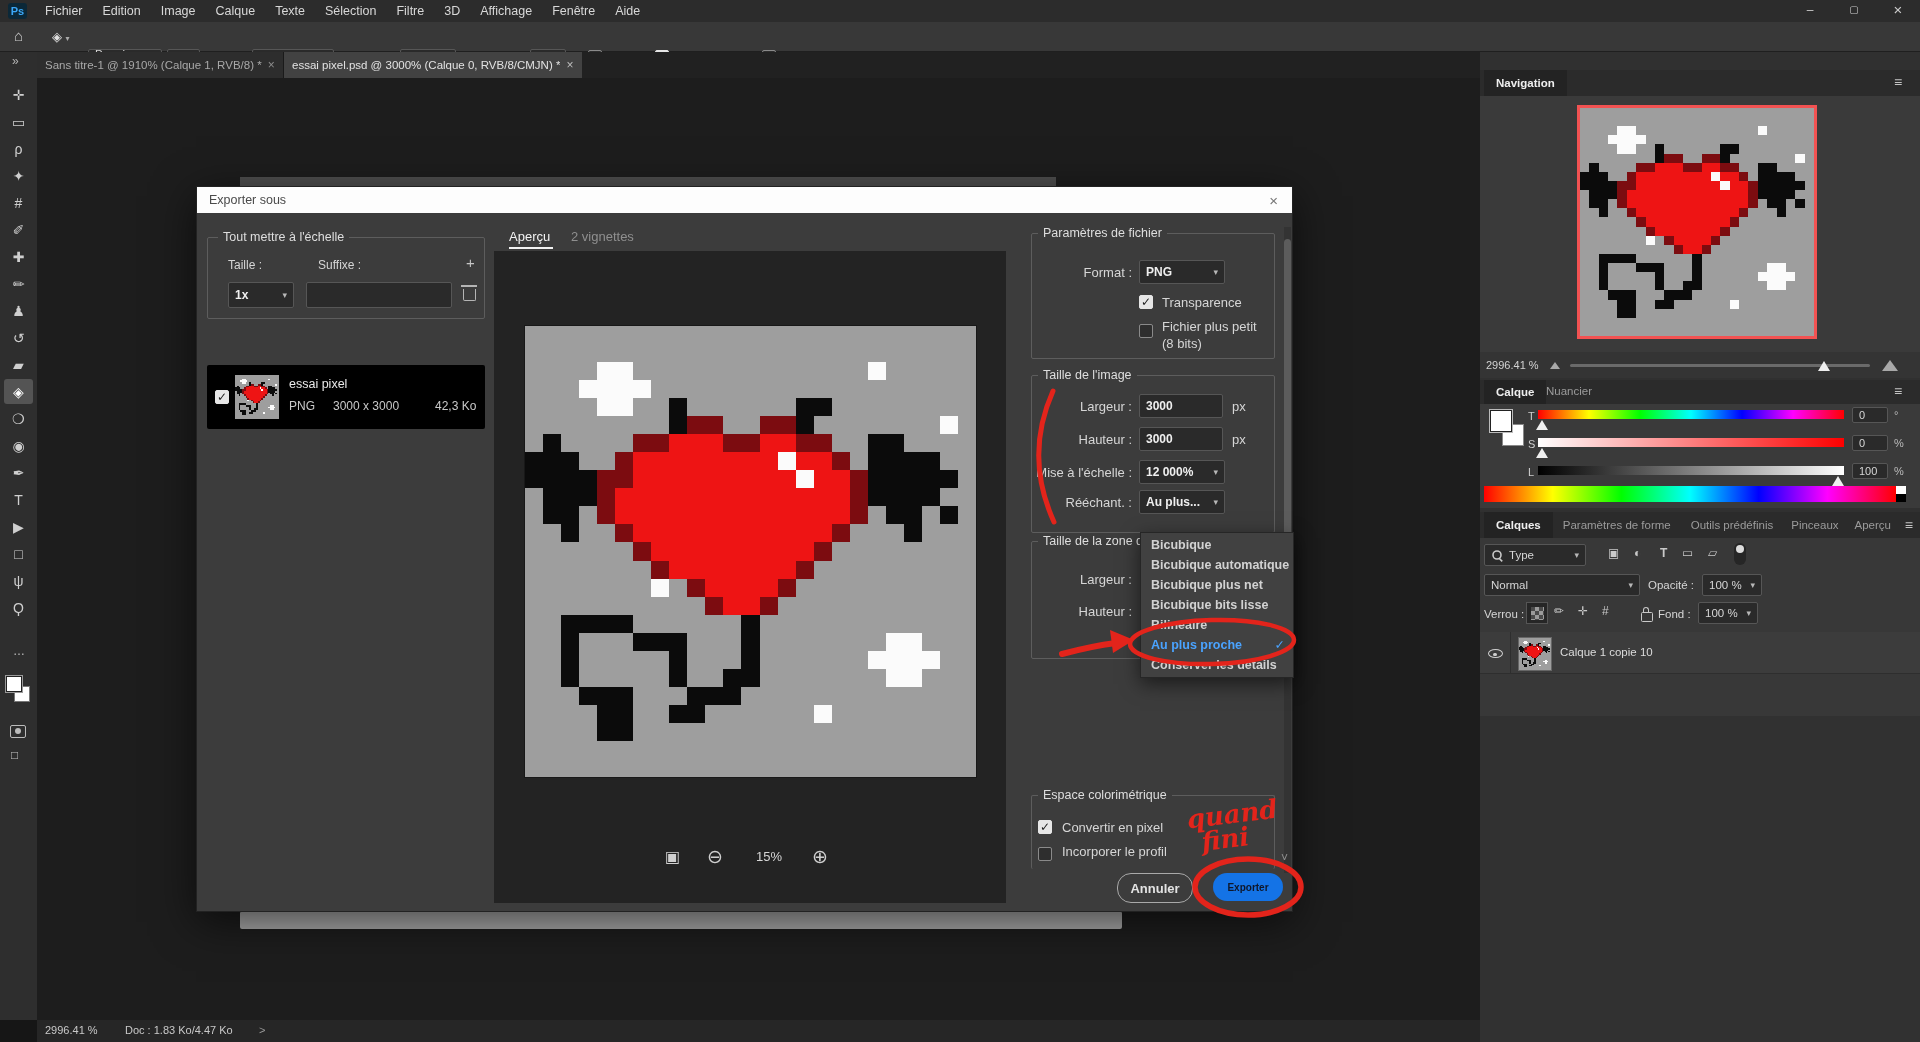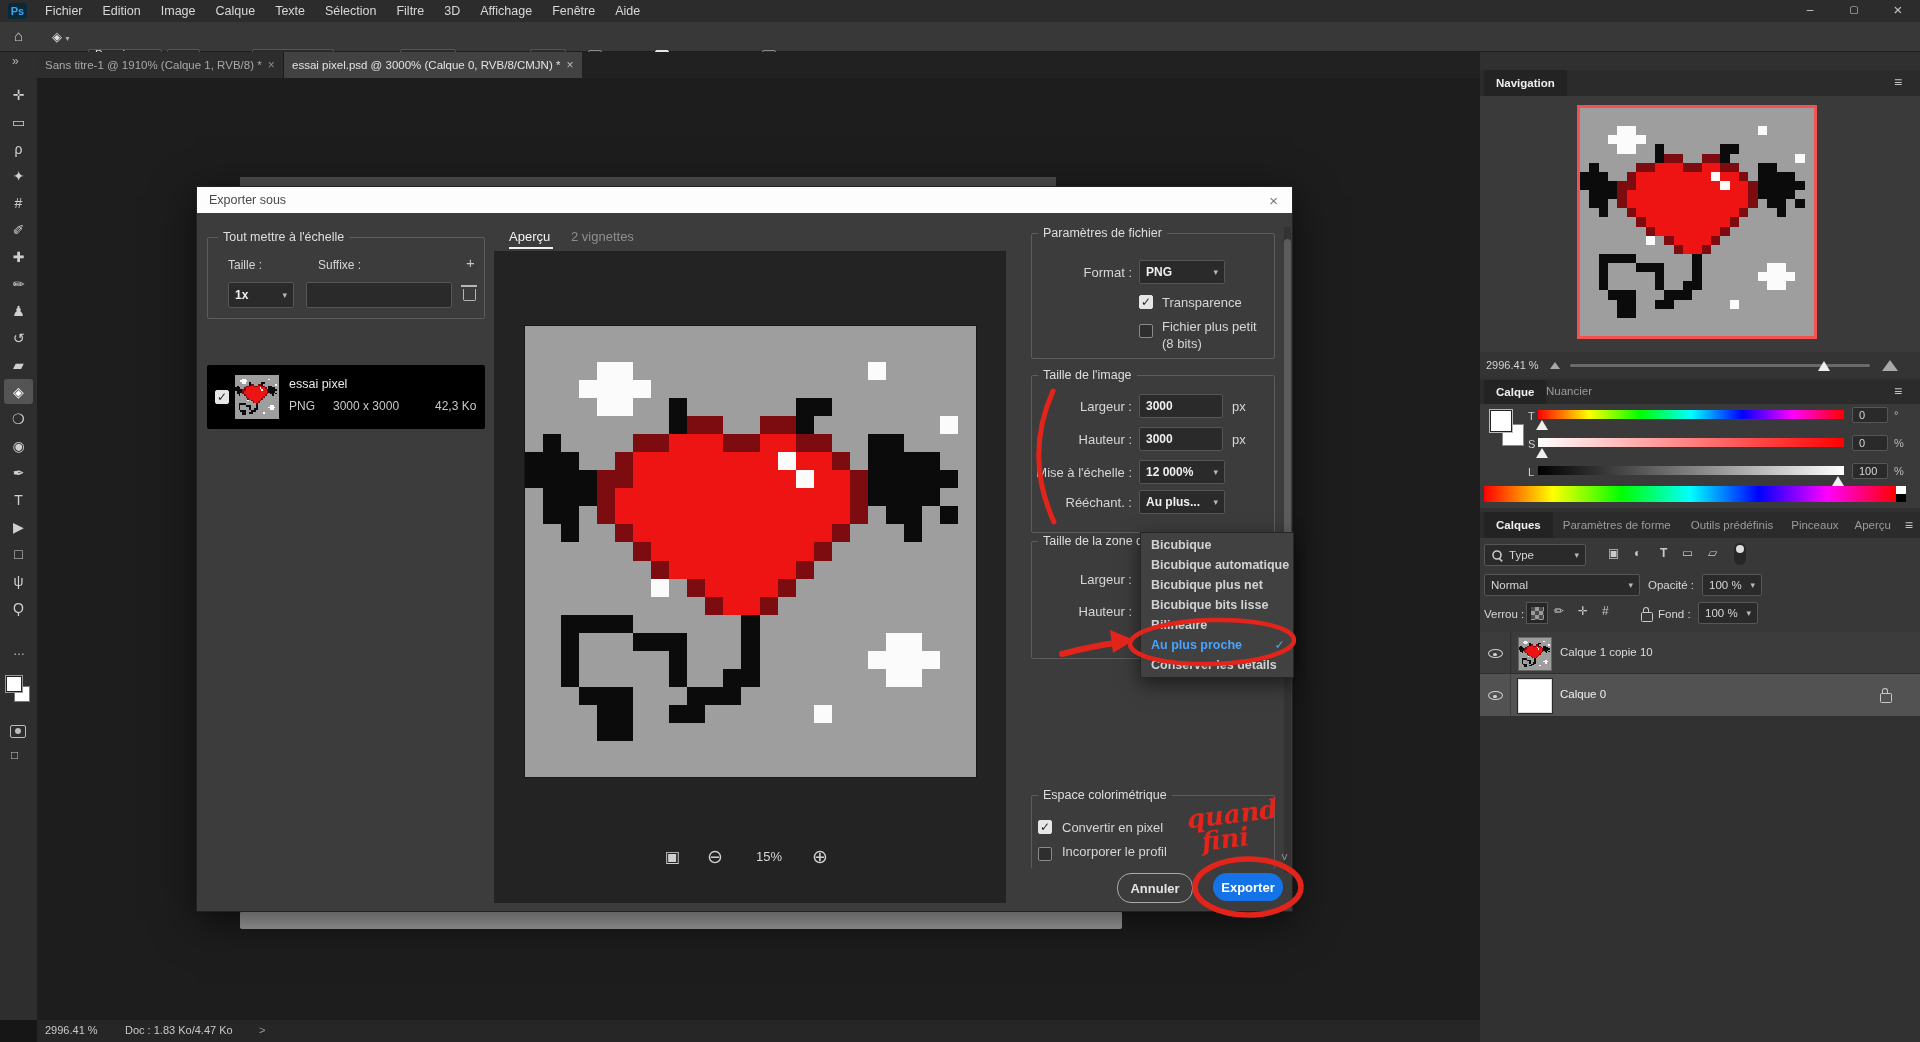--- a/index.html
+++ b/index.html
@@ -1567,27 +1567,20 @@
             <div style="background: rgb(158, 158, 158);"></div>
             <div style="background: rgb(158, 158, 158);"></div>
             <div style="background: rgb(158, 158, 158);"></div>
             <div style="background: rgb(158, 158, 158);"></div>
             <div style="background: rgb(158, 158, 158);"></div>
             <div style="background: rgb(158, 158, 158);"></div>
             <div style="background: rgb(158, 158, 158);"></div>
           </div>
         <span style="position:absolute;left:80px;top:14px;font-size:11.5px;color:#dcdcdc;">Calque 1 copie 10</span>
       </div>
-      <div class="r" style="left:0;top:136px;width:440px;height:42px;background:#525252;">
-        <span class="eyeic" style="position:absolute;left:8px;top:14px;"></span>
-        <span style="position:absolute;left:30px;top:0;width:1px;height:42px;background:#3e3e3e;"></span>
-        <div style="position:absolute;left:38px;top:5px;width:32px;height:32px;background:#ffffff;border:1px solid #ddd;outline:1px solid #2a2a2a;"></div>
-        <span style="position:absolute;left:80px;top:14px;font-size:11.5px;color:#f0f0f0;">Calque 0</span>
-        <span class="lockic" style="position:absolute;left:400px;top:12px;"></span>
-      </div>
       <div class="r" style="left:0;top:178px;width:440px;height:330px;background:#313131;"></div>
     </div>
 
   </div>
 
   <div class="r" style="left:37px;top:1020px;width:1443px;height:22px;background:#262626;">
     <span class="r" style="left:8px;top:4px;font-size:11px;color:#c9c9c9;">2996.41 %</span>
     <span class="r" style="left:88px;top:4px;font-size:11px;color:#c9c9c9;">Doc : 1.83 Ko/4.47 Ko</span>
     <span class="r" style="left:222px;top:4px;font-size:11px;color:#9a9a9a;">&gt;</span>
   </div>
@@ -2939,21 +2932,21 @@
 
     <div style="position:absolute;left:1087px;top:40px;width:7px;height:646px;background:#333;">
       <div style="position:absolute;left:0;top:12px;width:7px;height:320px;background:#5c5c5c;border-radius:4px;"></div>
     </div>
     <span style="position:absolute;left:1084px;top:664px;color:#8f8f8f;font-size:12px;">˅</span>
 
     <div style="position:absolute;left:920px;top:686px;width:74px;height:28px;border:1px solid #a9a9a9;border-radius:14px;display:flex;align-items:center;justify-content:center;">
       <span style="color:#e3e3e3;font-size:13px;font-weight:bold;">Annuler</span>
     </div>
     <div style="position:absolute;left:1016px;top:686px;width:70px;height:28px;background:#1473e6;border-radius:14px;display:flex;align-items:center;justify-content:center;">
-      <span style="color:#ffffff;font-size:13px;font-weight:bold;">Exporter</span>
+      <span style="color:#0f172a;font-size:10px;font-weight:bold;">Exporter</span>
     </div>
 
     <div style="position:absolute;left:943px;top:345px;width:152px;background:#414141;border:1px solid #262626;box-shadow:0 6px 18px rgba(0,0,0,.55);padding:2px 0;">
       <div class="mitem">Bicubique</div>
       <div class="mitem">Bicubique automatique</div>
       <div class="mitem">Bicubique plus net</div>
       <div class="mitem">Bicubique bits lisse</div>
       <div class="mitem">Bilinéaire</div>
       <div class="mitem" style="color:#4aa3ff;position:relative;">
         <span>Au plus proche</span>

